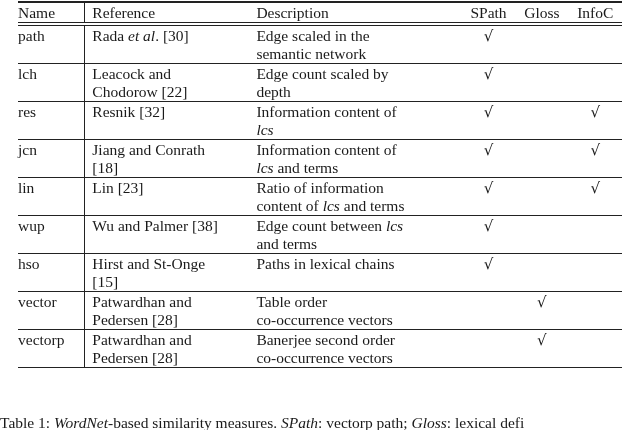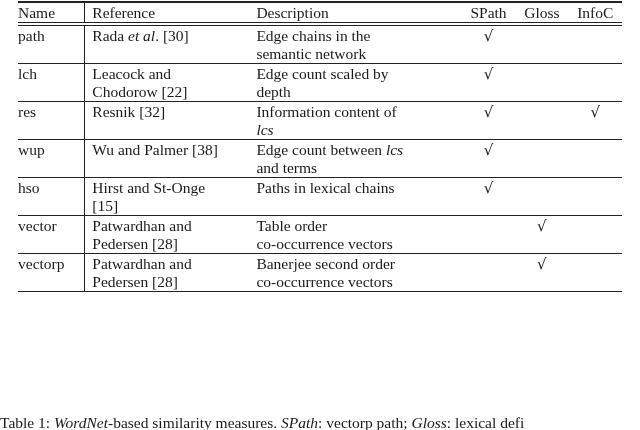--- a/index.html
+++ b/index.html
@@ -36,21 +36,21 @@
       <th class="c-chk">SPath</th>
       <th class="c-chk">Gloss</th>
       <th class="c-chk">InfoC</th>
     </tr>
   </thead>
   <tbody>
 
     <tr>
       <td class="c-name">path</td>
       <td class="c-ref"><span>Rada </span><em>et al</em><span>. [30]</span></td>
-      <td class="c-desc"><span>Edge chains in the</span><br><span>semantic network</span></td>
+      <td class="c-desc"><span>Edge scaled in the</span><br><span>semantic network</span></td>
       <td class="c-chk"><span class="chk">√</span></td>
       <td class="c-chk"><span class="chk"></span></td>
       <td class="c-chk"><span class="chk"></span></td>
     </tr>
 
     <tr>
       <td class="c-name">lch</td>
       <td class="c-ref"><span>Leacock and</span><br><span>Chodorow [22]</span></td>
       <td class="c-desc"><span>Edge count scaled by</span><br><span>depth</span></td>
       <td class="c-chk"><span class="chk">√</span></td>
@@ -60,21 +60,37 @@
 
     <tr>
       <td class="c-name">res</td>
       <td class="c-ref">Resnik [32]</td>
       <td class="c-desc"><span>Information content of</span><br><em>lcs</em></td>
       <td class="c-chk"><span class="chk">√</span></td>
       <td class="c-chk"><span class="chk"></span></td>
       <td class="c-chk"><span class="chk">√</span></td>
     </tr>
 
+    <tr>
+      <td class="c-name">jcn</td>
+      <td class="c-ref"><span>Jiang and Conrath</span><br><span>[18]</span></td>
+      <td class="c-desc"><span>Information content of</span><br><em>lcs</em><span> and terms</span></td>
+      <td class="c-chk"><span class="chk">√</span></td>
+      <td class="c-chk"><span class="chk"></span></td>
+      <td class="c-chk"><span class="chk">√</span></td>
+    </tr>
 
+    <tr>
+      <td class="c-name">lin</td>
+      <td class="c-ref">Lin [23]</td>
+      <td class="c-desc"><span>Ratio of information</span><br><span>content of </span><em>lcs</em><span> and terms</span></td>
+      <td class="c-chk"><span class="chk">√</span></td>
+      <td class="c-chk"><span class="chk"></span></td>
+      <td class="c-chk"><span class="chk">√</span></td>
+    </tr>
 
     <tr>
       <td class="c-name">wup</td>
       <td class="c-ref">Wu and Palmer [38]</td>
       <td class="c-desc"><span>Edge count between </span><em>lcs</em><br><span>and terms</span></td>
       <td class="c-chk"><span class="chk">√</span></td>
       <td class="c-chk"><span class="chk"></span></td>
       <td class="c-chk"><span class="chk"></span></td>
     </tr>
 

